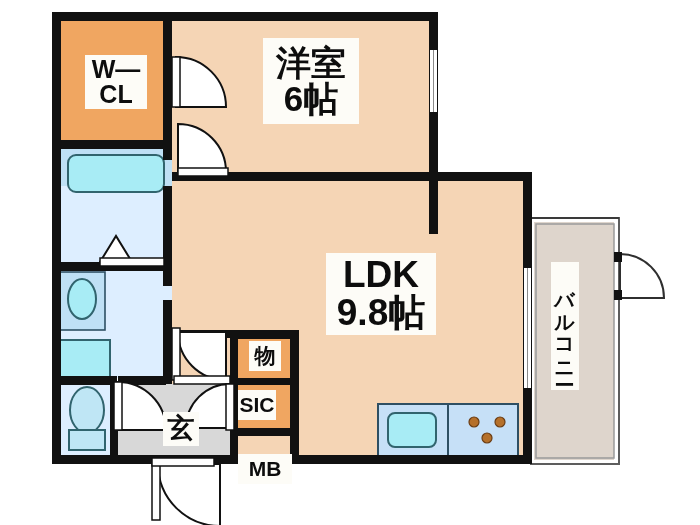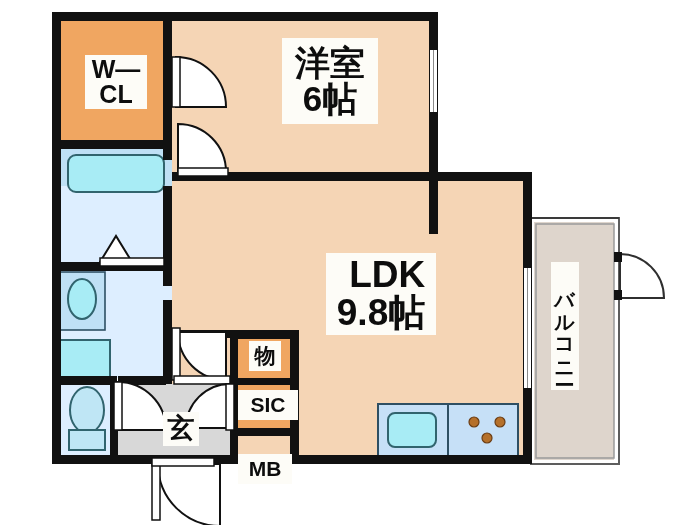--- a/index.html
+++ b/index.html
@@ -196,39 +196,39 @@
         <rect x="614" y="290" width="8" height="10" fill="#111111" stroke="none"></rect>
       </g>
     </g>
   </svg>
 
   <div class="lbl lbl-wcl" style="left:85px;top:55px;width:62px;height:54px;">
     <span>W—
 CL</span>
   </div>
 
-  <div class="lbl lbl-room" style="left:282px;top:38px;width:96px;height:86px;">
+  <div class="lbl lbl-room" style="left:263px;top:38px;width:96px;height:86px;">
     <span>洋室
 6帖</span>
   </div>
 
-  <div class="lbl lbl-ldk" style="left:326px;top:253px;width:110px;height:82px;text-align:right;">
+  <div class="lbl lbl-ldk" style="left:326px;top:253px;width:110px;height:82px;">
     <span>LDK
 9.8帖</span>
   </div>
 
   <div class="lbl lbl-vert" style="left:551px;top:262px;width:28px;height:128px;">
     <span>バルコニー</span>
   </div>
 
   <div class="lbl lbl-small" style="left:249px;top:341px;width:32px;height:30px;">
     <span>物</span>
   </div>
 
-  <div class="lbl lbl-small" style="left:238px;top:390px;width:60px;height:30px;">
+  <div class="lbl lbl-small" style="left:238px;top:390px;width:38px;height:30px;">
     <span>SIC</span>
   </div>
 
   <div class="lbl lbl-small" style="left:238px;top:430px;width:54px;height:30px;margin-top:24px;">
     <span>MB</span>
   </div>
 
   <div class="lbl lbl-genkan" style="left:163px;top:412px;width:36px;height:34px;">
     <span>玄</span>
   </div>

